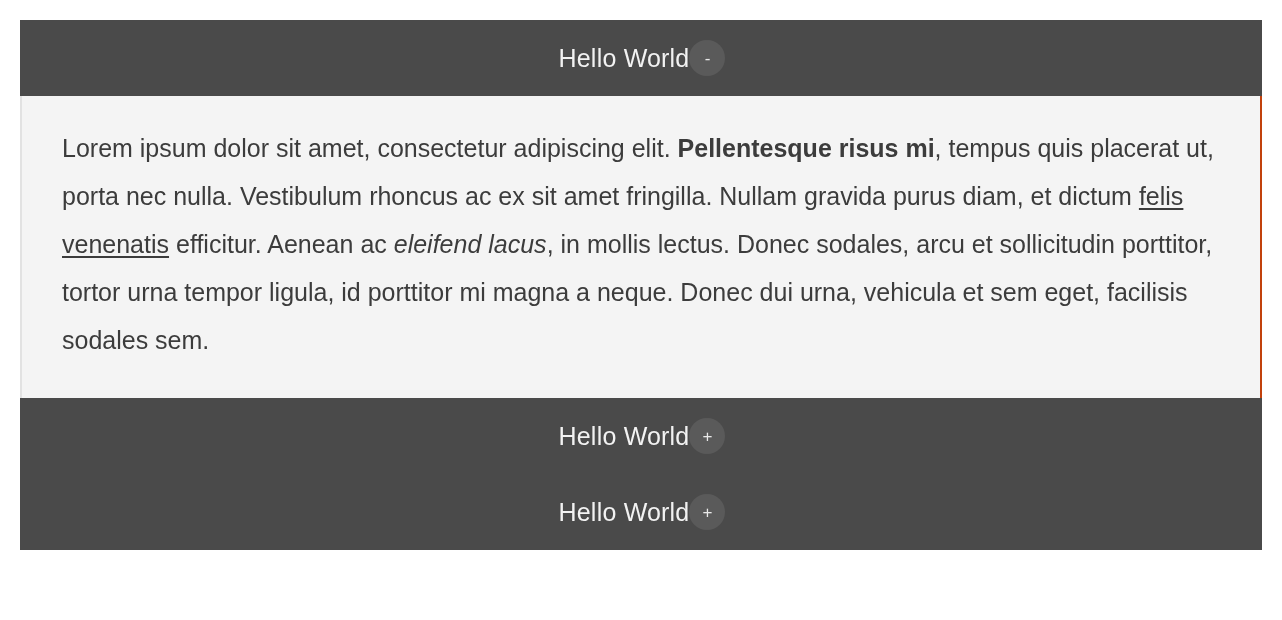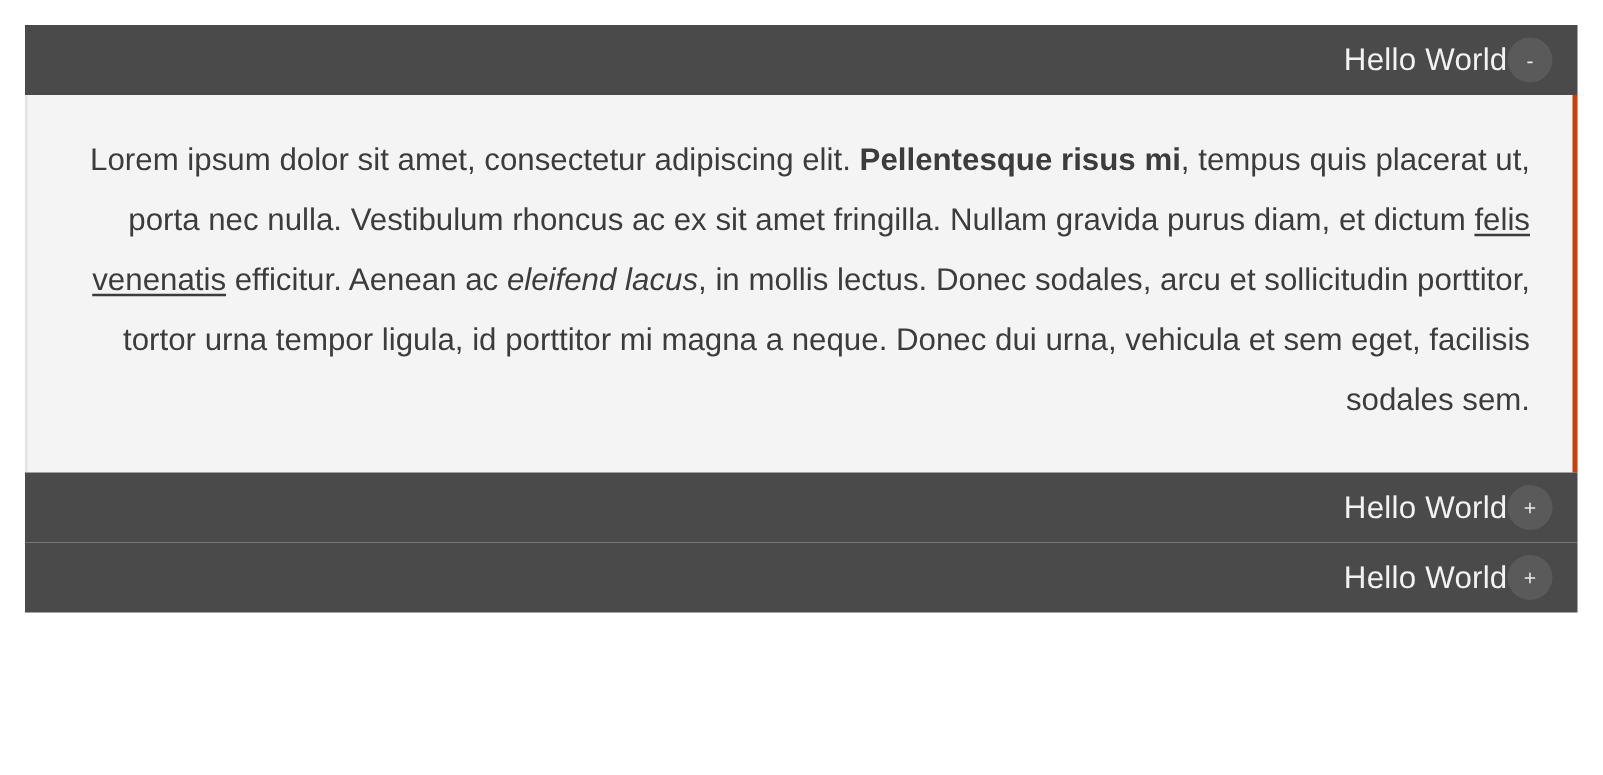--- a/index.html
+++ b/index.html
@@ -18,24 +18,24 @@
     left: 20px;
     top: 20px;
     width: 1242px;
   }
   .panel {
     width: 100%;
   }
   .panel-header {
     background: #4a4a4a;
     color: #ffffff;
-    height: 56px;
+    height: 76px;
     display: flex;
     align-items: center;
-    justify-content: flex-end;
+    justify-content: center;
     padding: 0 20px 0 22px;
     box-sizing: border-box;
     cursor: pointer;
     user-select: none;
   }
   .panel-title {
     font-size: 25px;
     font-weight: 400;
     letter-spacing: 0.2px;
     color: #f2f2f2;
@@ -52,24 +52,23 @@
     font-size: 17px;
     line-height: 1;
     border: none;
     font-family: "Liberation Sans", sans-serif;
     cursor: pointer;
     padding: 0;
   }
   .panel-body {
     background: #f4f4f4;
     border-left: 2px solid #e2e2e2;
-    border-right: 4px solid #c2410c;
+    border-right: 2px solid #c2410c;
     box-sizing: border-box;
     padding: 28px 34px 34px 40px;
-    text-align: right;
   }
   .panel-body p {
     margin: 0;
     font-size: 25px;
     line-height: 1.92;
     color: #3c3c3c;
     font-weight: 400;
   }
   .panel-body b { font-weight: 700; }
   .panel-body i { font-style: italic; }

